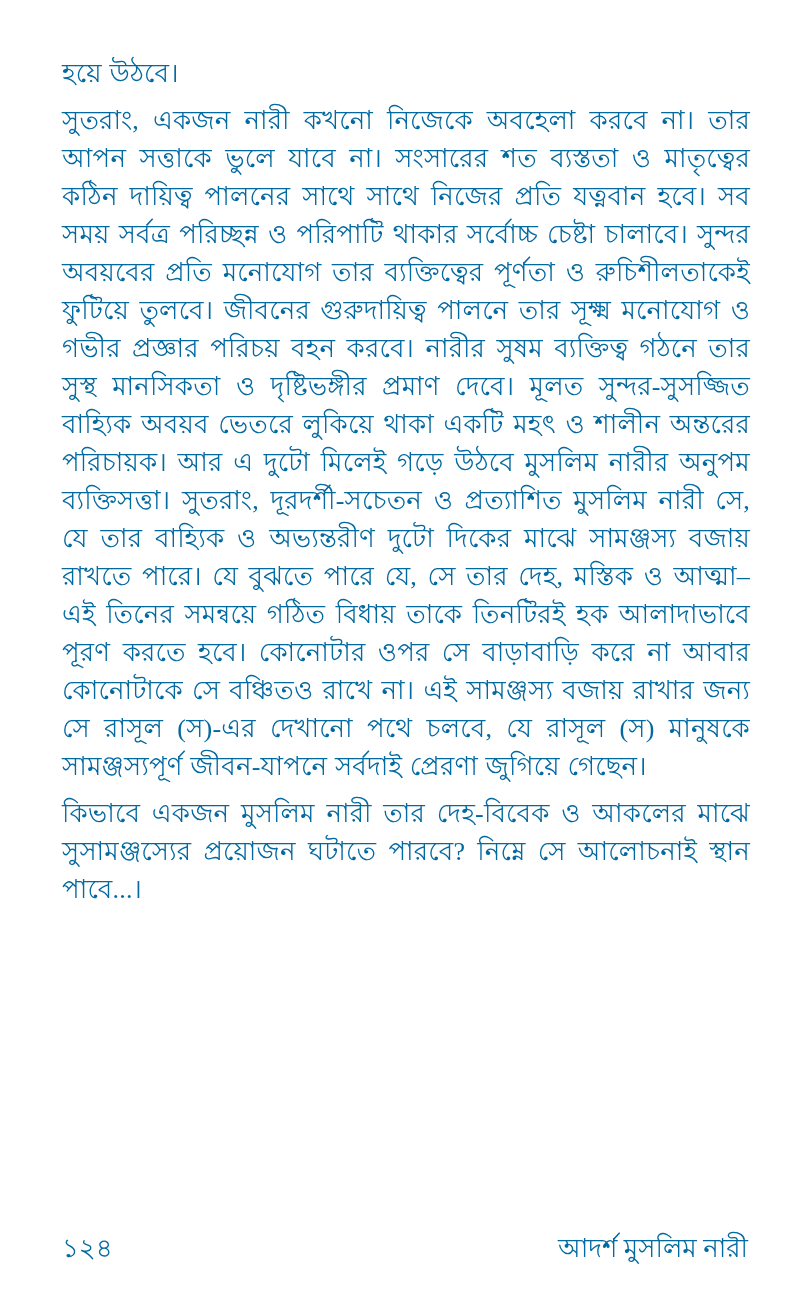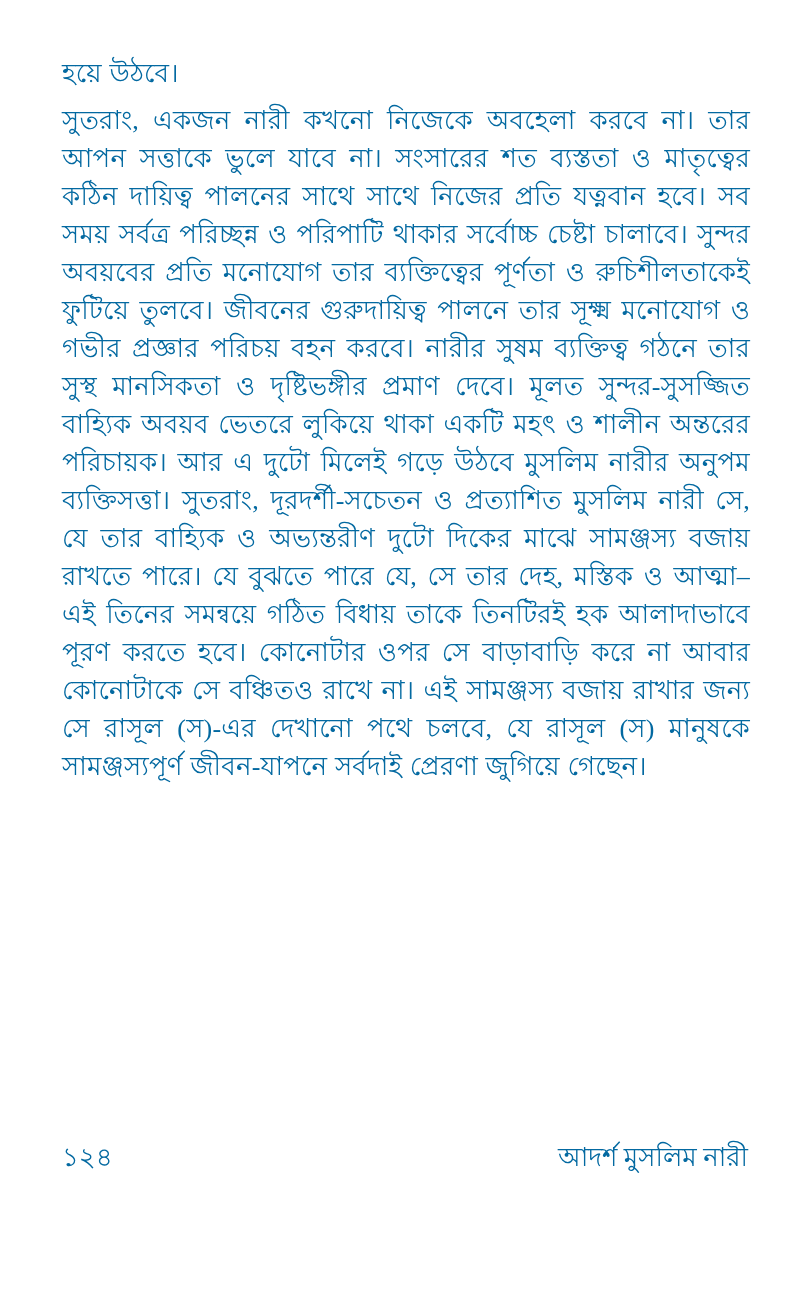--- a/index.html
+++ b/index.html
@@ -32,40 +32,41 @@
     letter-spacing: 0.2px;
     word-spacing: 1px;
   }
   .para.short {
     text-align: left;
   }
   .footer {
     position: absolute;
     left: 62px;
     right: 62px;
-    top: 1141px;
+    top: 1232px;
     display: flex;
     justify-content: space-between;
     align-items: baseline;
     font-size: 26px;
     line-height: 34px;
   }
   .footer .page-number {
     font-weight: normal;
   }
   .footer .running-title {
     text-align: center;
   }
 </style>
 </head>
 <body>
 
 <div class="page">
   <div class="content">
     <p class="para short">হয়ে উঠবে।</p>
     <p class="para">সুতরাং, একজন নারী কখনো নিজেকে অবহেলা করবে না। তার আপন সত্তাকে ভুলে যাবে না। সংসারের শত ব্যস্ততা ও মাতৃত্বের কঠিন দায়িত্ব পালনের সাথে সাথে নিজের প্রতি যত্নবান হবে। সব সময় সর্বত্র পরিচ্ছন্ন ও পরিপাটি থাকার সর্বোচ্চ চেষ্টা চালাবে। সুন্দর অবয়বের প্রতি মনোযোগ তার ব্যক্তিত্বের পূর্ণতা ও রুচিশীলতাকেই ফুটিয়ে তুলবে। জীবনের গুরুদায়িত্ব পালনে তার সূক্ষ্ম মনোযোগ ও গভীর প্রজ্ঞার পরিচয় বহন করবে। নারীর সুষম ব্যক্তিত্ব গঠনে তার সুস্থ মানসিকতা ও দৃষ্টিভঙ্গীর প্রমাণ দেবে। মূলত সুন্দর-সুসজ্জিত বাহ্যিক অবয়ব ভেতরে লুকিয়ে থাকা একটি মহৎ ও শালীন অন্তরের পরিচায়ক। আর এ দুটো মিলেই গড়ে উঠবে মুসলিম নারীর অনুপম ব্যক্তিসত্তা। সুতরাং, দূরদর্শী-সচেতন ও প্রত্যাশিত মুসলিম নারী সে, যে তার বাহ্যিক ও অভ্যন্তরীণ দুটো দিকের মাঝে সামঞ্জস্য বজায় রাখতে পারে। যে বুঝতে পারে যে, সে তার দেহ, মস্তিক ও আত্মা– এই তিনের সমন্বয়ে গঠিত বিধায় তাকে তিনটিরই হক আলাদাভাবে পূরণ করতে হবে। কোনোটার ওপর সে বাড়াবাড়ি করে না আবার কোনোটাকে সে বঞ্চিতও রাখে না। এই সামঞ্জস্য বজায় রাখার জন্য সে রাসূল (স)-এর দেখানো পথে চলবে, যে রাসূল (স) মানুষকে সামঞ্জস্যপূর্ণ জীবন-যাপনে সর্বদাই প্রেরণা জুগিয়ে গেছেন।</p>
+    <p class="para">কিভাবে একজন মুসলিম নারী তার দেহ-বিবেক ও আকলের মাঝে সুসামঞ্জস্যের প্রয়োজন ঘটাতে পারবে? নিম্নে সে আলোচনাই স্থান পাবে...।</p>
   </div>
 
   <div class="footer">
     <span class="page-number">১২৪</span>
     <span class="running-title">আদর্শ মুসলিম নারী</span>
   </div>
 </div>
 
 </body></html>

